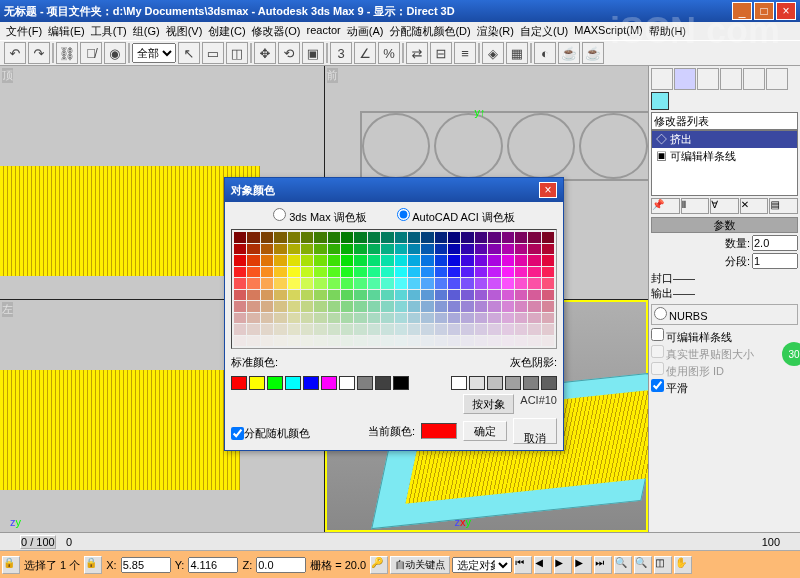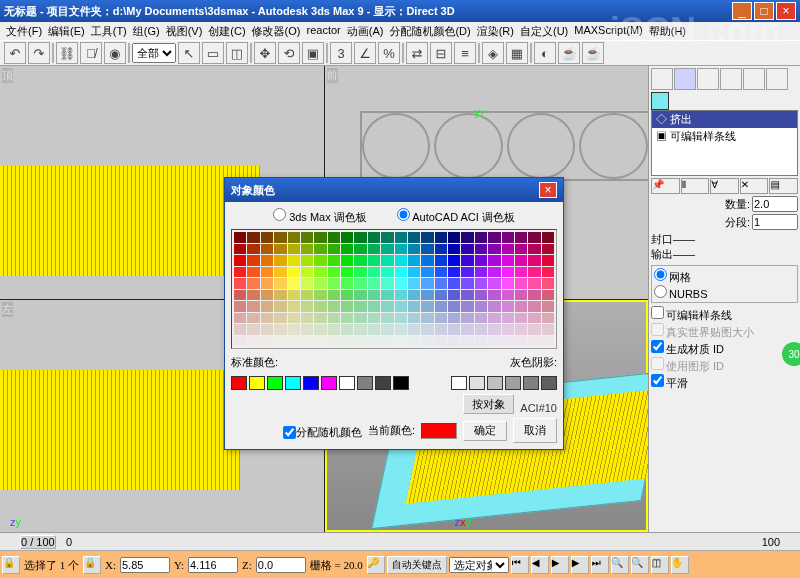--- a/index.html
+++ b/index.html
@@ -52,38 +52,38 @@
 .rpanel .spinner { width: 46px; height: 16px; }
 .rpanel .group { border: 1px solid #aaa; margin: 3px 0; padding: 2px; }
 .rpanel input[type=checkbox], .rpanel input[type=radio] { margin-right: 2px; }
 
 .status { height: 62px; background: #fdba74; border-top: 1px solid #999; }
 .timeline { height: 18px; background: #e8e8e8; display: flex; align-items: center; font-size: 10px; padding: 0 20px; border-bottom:1px solid #aaa;}
 .timeline .slider { width: 36px; height: 14px; background: #d4d4d4; border: 1px outset #fff; margin-right: 10px; position:relative;}
 .statrow { display: flex; align-items: center; gap: 2px; padding: 2px; height: 28px; }
 .statrow .inp { width: 50px; height: 16px; }
 .statrow .btn { width: 18px; height: 18px; border: 1px outset #fff; background: #e0e0e0; cursor: pointer; font-size:10px;}
-.statrow .txt { padding: 0 2px; font-family: Liberation Serif, serif; }
+.statrow .txt { padding: 0 2px; }
 
 .dialog { position: absolute; left: 224px; top: 177px; width: 340px; background: #efefef; border: 1px solid #1a4ba4; box-shadow: 2px 2px 6px rgba(0,0,0,0.3); }
 .dialog .dlg-title { height: 24px; background: linear-gradient(#2a6bd4, #1a4ba4); color: white; display: flex; align-items: center; padding: 0 6px; }
 .dialog .dlg-title .t { flex: 1; font-weight: bold; }
 .dialog .dlg-title .x { width: 18px; height: 16px; background: #e04030; border: 1px solid #fff; display: flex; align-items: center; justify-content: center; cursor: pointer; font-size:12px; }
 .dialog .dlg-body { padding: 6px; }
 .dialog .radio-row { display: flex; justify-content: center; gap: 30px; margin-bottom: 4px; }
 .dialog .palette { display: grid; grid-template-columns: repeat(24, 1fr); grid-template-rows: repeat(10, 1fr); gap: 1px; height: 120px; border: 1px inset #999; padding: 2px; }
 .dialog .palette .cell { cursor: pointer; }
 .dialog .std-row { display: flex; align-items: center; gap: 2px; margin: 6px 0 3px; }
 .dialog .std-row .swatch { width: 16px; height: 14px; border: 1px solid #333; cursor: pointer; }
-.dialog .btn-row2 { display: flex; align-items: flex-end; gap: 6px; margin: 4px 0; }
+.dialog .btn-row2 { display: flex; align-items: flex-start; gap: 6px; margin: 4px 0; }
 .dialog .btn-row2 .btn { height: 20px; padding: 0 8px; border: 1px outset #fff; background: #e0e0e0; cursor: pointer; }
 .dialog .btn-row2 .label { color: #333; }
 .dialog .current-row { display: flex; align-items: center; gap: 6px; justify-content: flex-end; }
 .dialog .current-row .sw { width: 36px; height: 16px; background: red; border: 1px inset #999; }
-.dialog .check-row { display: flex; align-items: center; margin-top:4px;justify-content:flex-end;}
+.dialog .check-row { display: flex; align-items: center; margin-top:4px;}
 
 .watermark { position: absolute; right: 20px; top: 10px; color: rgba(255,255,255,0.25); font-size: 36px; font-weight: bold; pointer-events:none;}
 .badge30 { position:absolute; right:-6px; top:342px; width:24px; height:24px; border-radius:50%; background:#3c5; color:white; font-size:10px; display:flex; align-items:center; justify-content:center; }
 </style>
 </head>
 <body>
 
 <div class="titlebar">
   <span class="title">无标题    - 项目文件夹：d:\My Documents\3dsmax    - Autodesk 3ds Max 9    - 显示：Direct 3D</span>
   <div class="win-btn">_</div>
@@ -174,48 +174,48 @@
       <div class="tab"></div>
       <div class="tab" style="background:#d0d0ff"></div>
       <div class="tab"></div>
       <div class="tab"></div>
       <div class="tab"></div>
       <div class="tab"></div>
     </div>
     <div style="display:flex;gap:2px;">
       <div style="width:18px;height:18px;background:#7de9f2;border:1px solid #333;cursor:pointer"></div>
     </div>
+    <input class="field" style="margin-top: 2px;" value="修改器列表">
     <div class="list">
       <div class="item">◇ <span>挤出</span></div>
       <div class="item2">▣ <span>可编辑样条线</span></div>
     </div>
     <div class="btn-row">
       <div class="b">📌</div>
       <div class="b">Ⅱ</div>
       <div class="b">∀</div>
       <div class="b">✕</div>
       <div class="b">▤</div>
     </div>
+    <div class="rollout-hdr">参数</div>
     <div class="param-row">
         <label>数量:</label>
         <input class="spinner" value="2.0" style="">
       </div>
     <div class="param-row">
         <label>分段:</label>
         <input class="spinner" value="1" style="">
       </div>
     <div>封口——</div>
     <div>输出——</div>
     <div class="group">
-      <div><input type="radio" checked="" style=""><span>网格</span></div>
       <div><input type="radio" style=""><span>NURBS</span></div>
     </div>
     <div><input type="checkbox" style=""><span>可编辑样条线</span></div>
     <div style="color:#999"><input type="checkbox" disabled="" style=""><span>真实世界贴图大小</span></div>
-    <div><input type="checkbox" checked="" style=""><span>生成材质 ID</span></div>
     <div style="color:#999"><input type="checkbox" disabled="" style=""><span>使用图形 ID</span></div>
     <div><input type="checkbox" checked="" style=""><span>平滑</span></div>
   </div>
 </div>
 
 <div class="status">
   <div class="timeline">
     <div class="slider">0 / 100</div>
     <span>0</span>
     <span style="margin-left:auto">100</span>
@@ -528,19 +528,19 @@
       <span class="label">ACI#10</span>
     </div>
     <div class="current-row">
       <div class="check-row" style="flex:1">
           <input type="checkbox" checked="" style=""> 
           <span>分配随机颜色</span>
         </div>
       <span>当前颜色:</span>
       <div class="sw"></div>
       <button class="btn" style="height:20px;padding:0 10px;border:1px outset #fff">确定</button>
-      <button class="btn" style="height:25px;padding:4px 10px;border:1px outset #fff">取消</button>
+      <button class="btn" style="height:25px;padding:12px 10px;border:1px outset #fff">取消</button>
     </div>
   </div>
 </div>
 
 <div class="watermark">iSCN com</div>
 <div class="badge30">30</div>
 
 </body></html>

